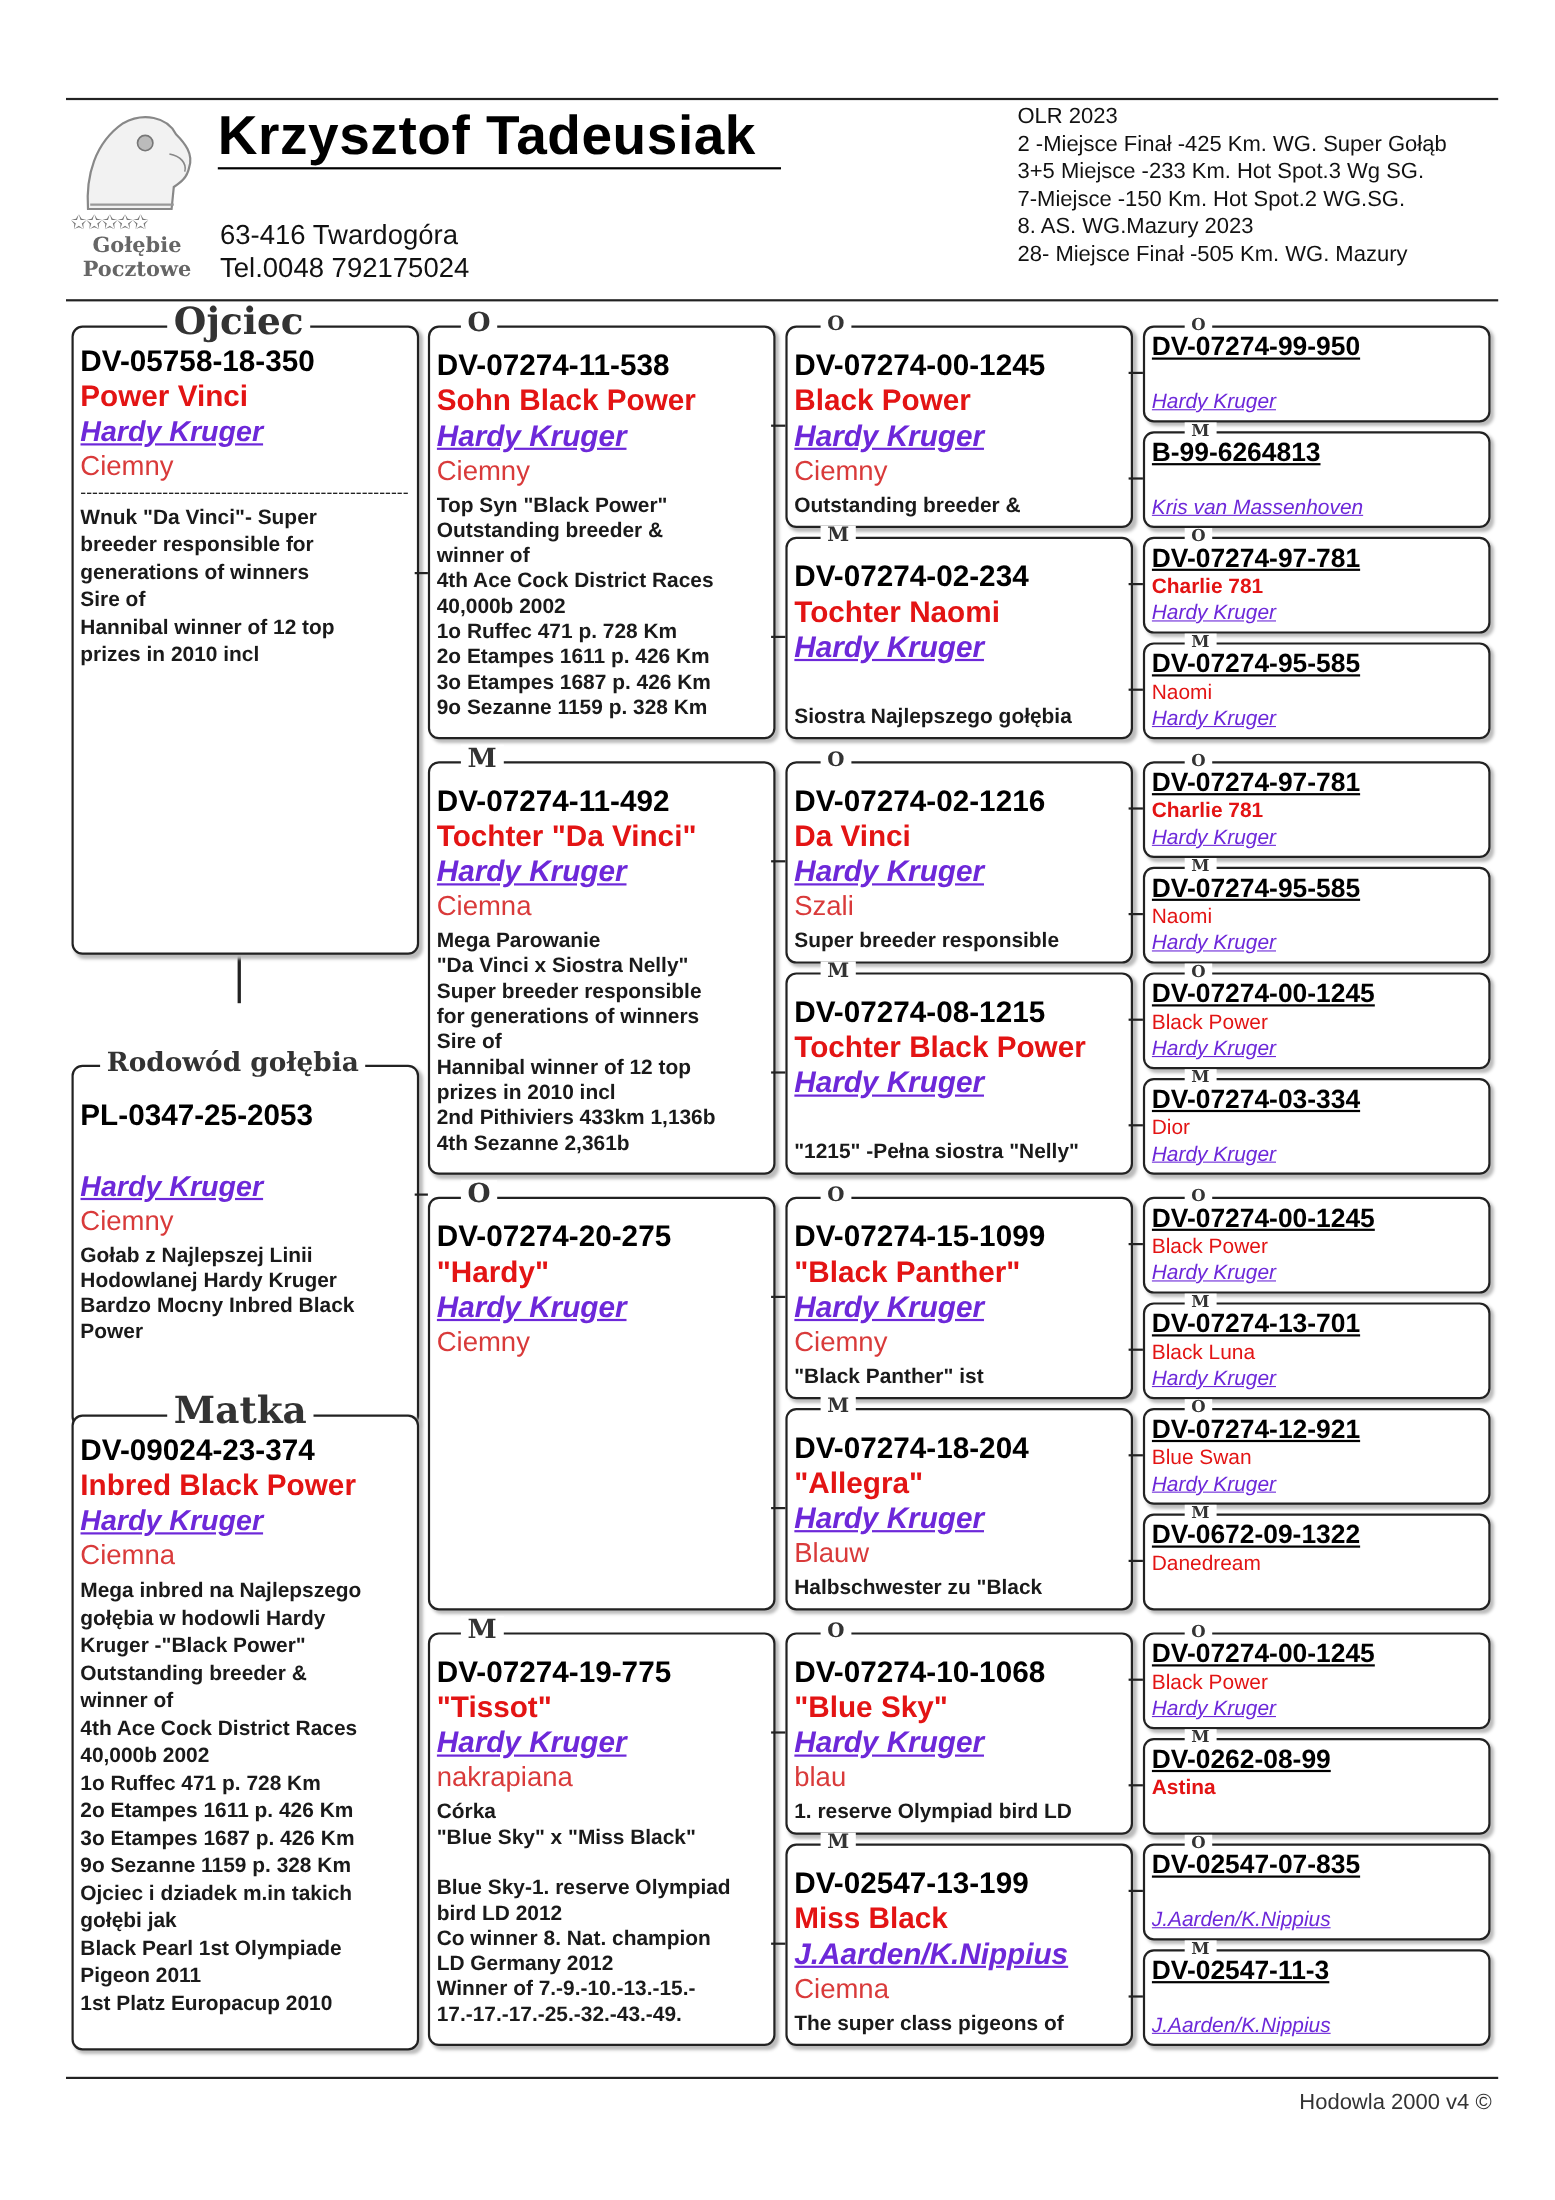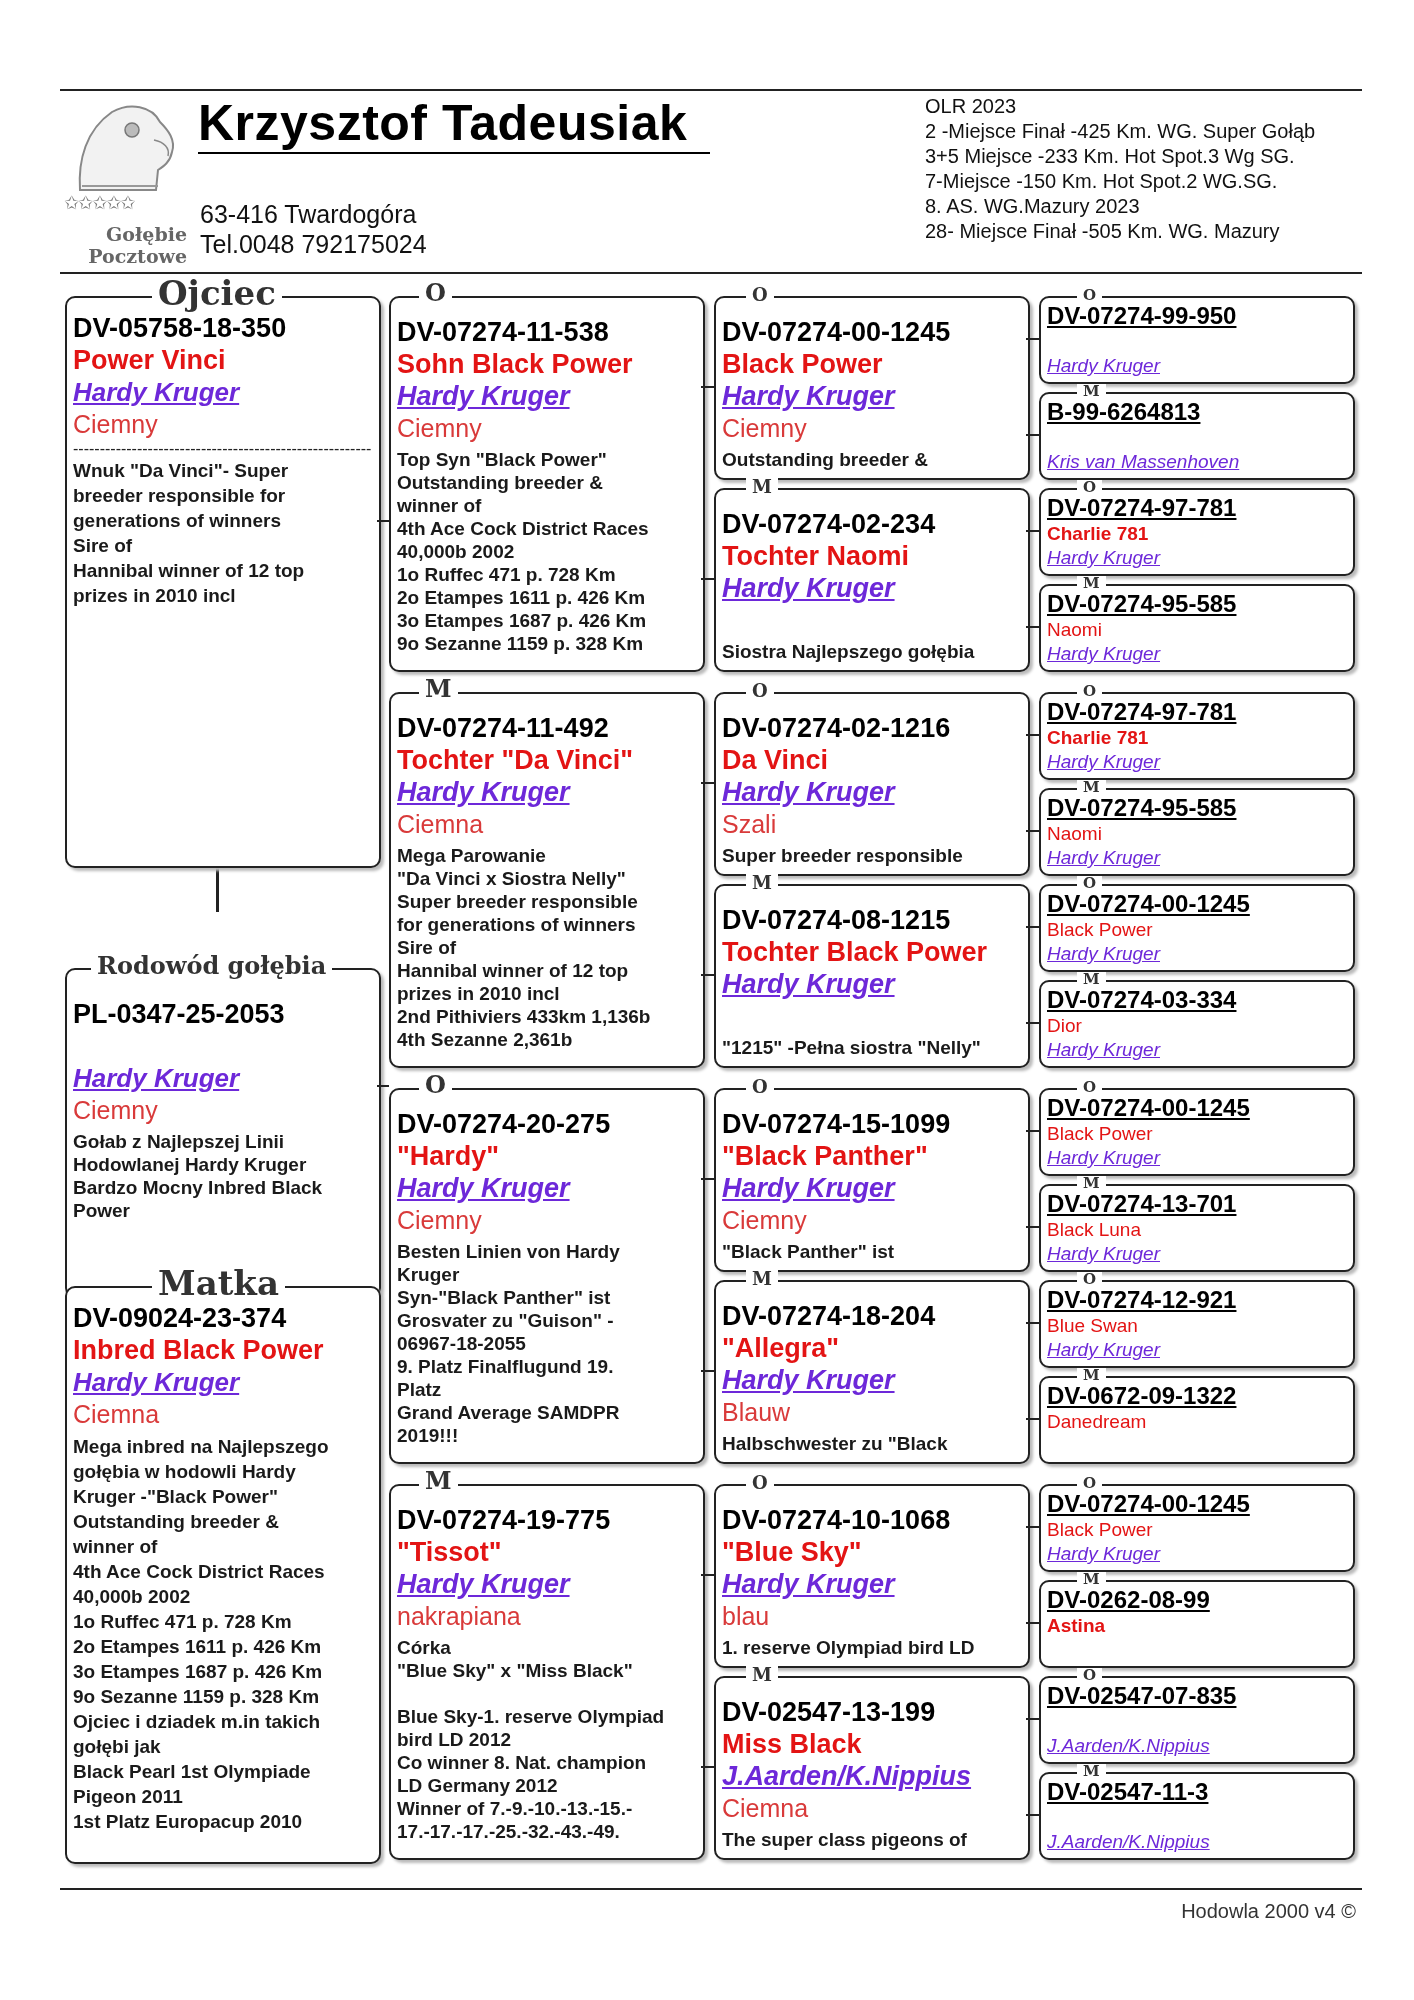--- a/index.html
+++ b/index.html
@@ -6,21 +6,21 @@
   body { width:1414px; height:2000px; position:relative; font-family:"Liberation Sans", sans-serif; color:#000; overflow:hidden; }
   .hr { position:absolute; left:60px; width:1302px; height:2px; background:#222; }
   #hr-top { top:89px; }
   #hr-mid { top:272px; }
   #hr-bot { top:1888px; }
 
   
   .logo { position:absolute; left:62px; top:100px; width:125px; height:160px; }
   .logo svg { position:absolute; left:10px; top:0; }
   .logo .stars { position:absolute; left:2px; top:92px; font-size:18px; color:#777; letter-spacing:-1px; font-family:"DejaVu Sans", sans-serif; }
-  .logo .lt1, .logo .lt2 { position:absolute; left:0; width:125px; text-align:right; font-family:"DejaVu Serif", serif; font-weight:bold; color:#666; font-size:19px;margin-top:11px; }
+  .logo .lt1, .logo .lt2 { position:absolute; left:0; width:125px; text-align:center; font-family:"DejaVu Serif", serif; font-weight:bold; color:#666; font-size:19px; }
   .logo .lt1 { top:112px; }
   .logo .lt2 { top:134px; }
   .title { position:absolute; left:198px; top:94px; font-size:50px; font-weight:bold; letter-spacing:0.5px; }
   .title-line { position:absolute; left:198px; top:152px; width:512px; height:2px; background:#000; }
   .addr { position:absolute; left:200px; font-size:25px; color:#111; }
   #addr1 { top:200px; }
   #addr2 { top:230px; }
   .ach { position:absolute; left:925px; top:94px; font-size:20px; line-height:25px; color:#111; }
   .ach div { white-space:nowrap; }
 
@@ -203,29 +203,20 @@
 4th Sezanne 2,361b</div>
   </div>
 </div>
 <div class="box g2" style="left:389px; top:1088px; width:312px; height:372px;">
   <div class="lbl">O</div>
   <div class="inner">
     <div class="ring">DV-07274-20-275</div>
     <div class="pname">"Hardy"</div>
     <div class="breeder">Hardy Kruger</div>
     <div class="color">Ciemny</div>
-    <div class="desc">Besten Linien von Hardy
-Kruger
-Syn-"Black Panther" ist
-Grosvater zu "Guison" -
-06967-18-2055
-9. Platz Finalflugund 19.
-Platz
-Grand Average SAMDPR
-2019!!!</div>
   </div>
 </div>
 <div class="box g2" style="left:389px; top:1484px; width:312px; height:372px;">
   <div class="lbl">M</div>
   <div class="inner">
     <div class="ring">DV-07274-19-775</div>
     <div class="pname">"Tissot"</div>
     <div class="breeder">Hardy Kruger</div>
     <div class="color">nakrapiana</div>
     <div class="desc">Córka

